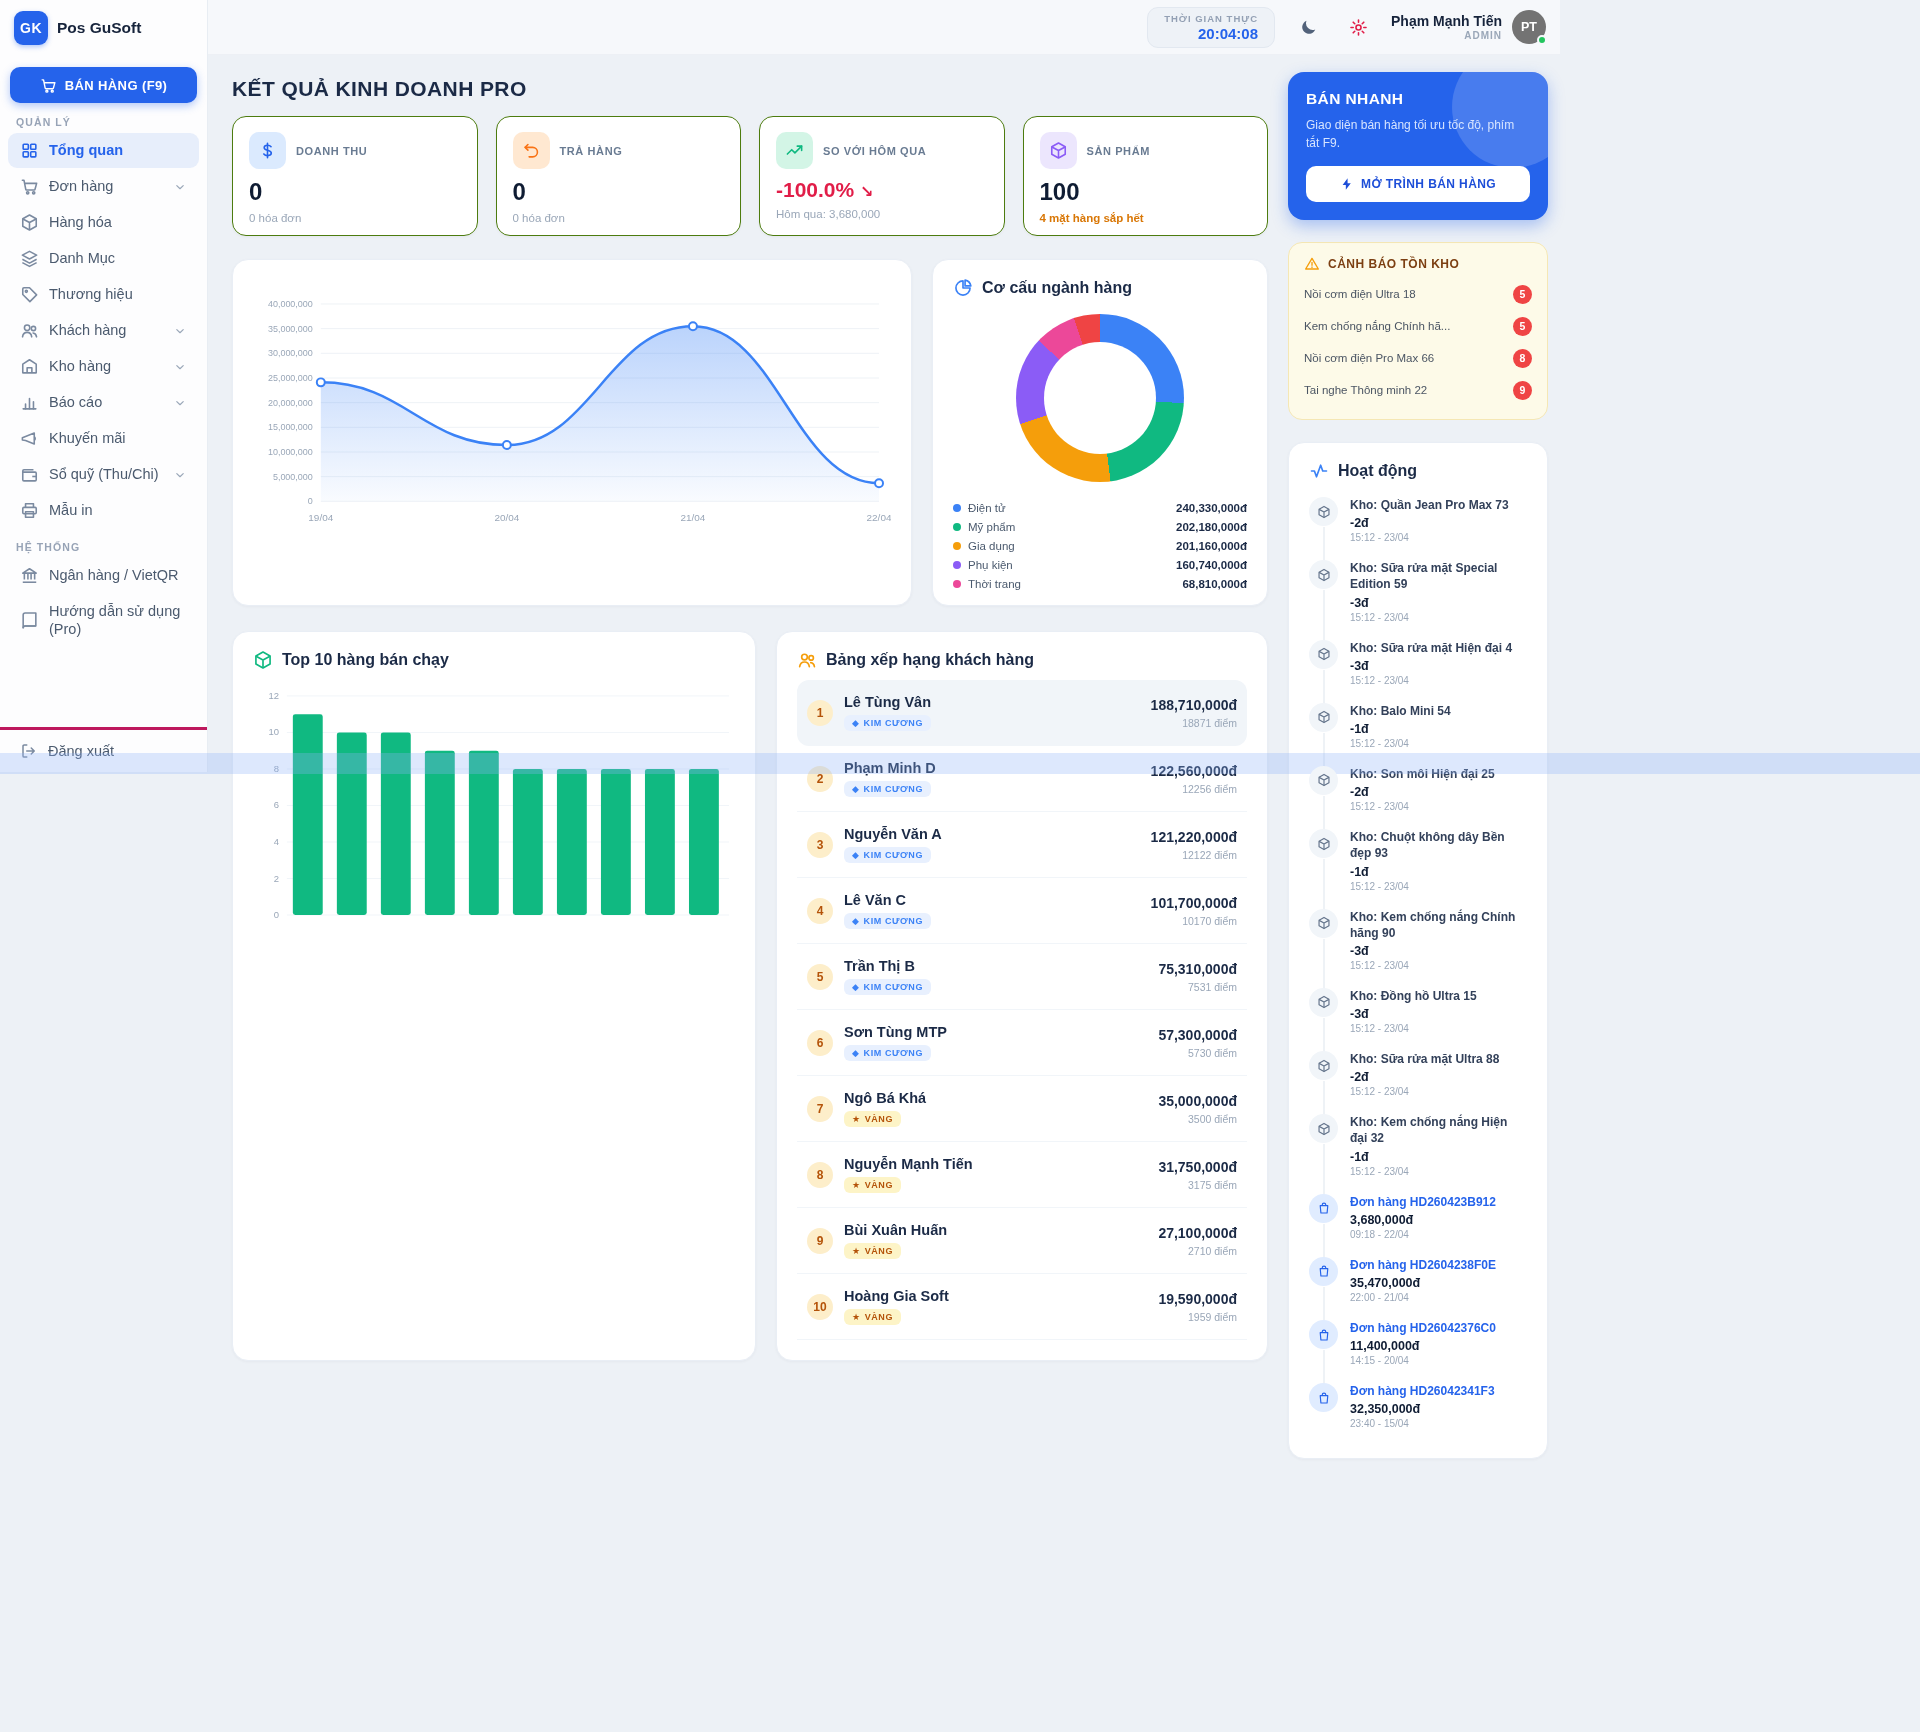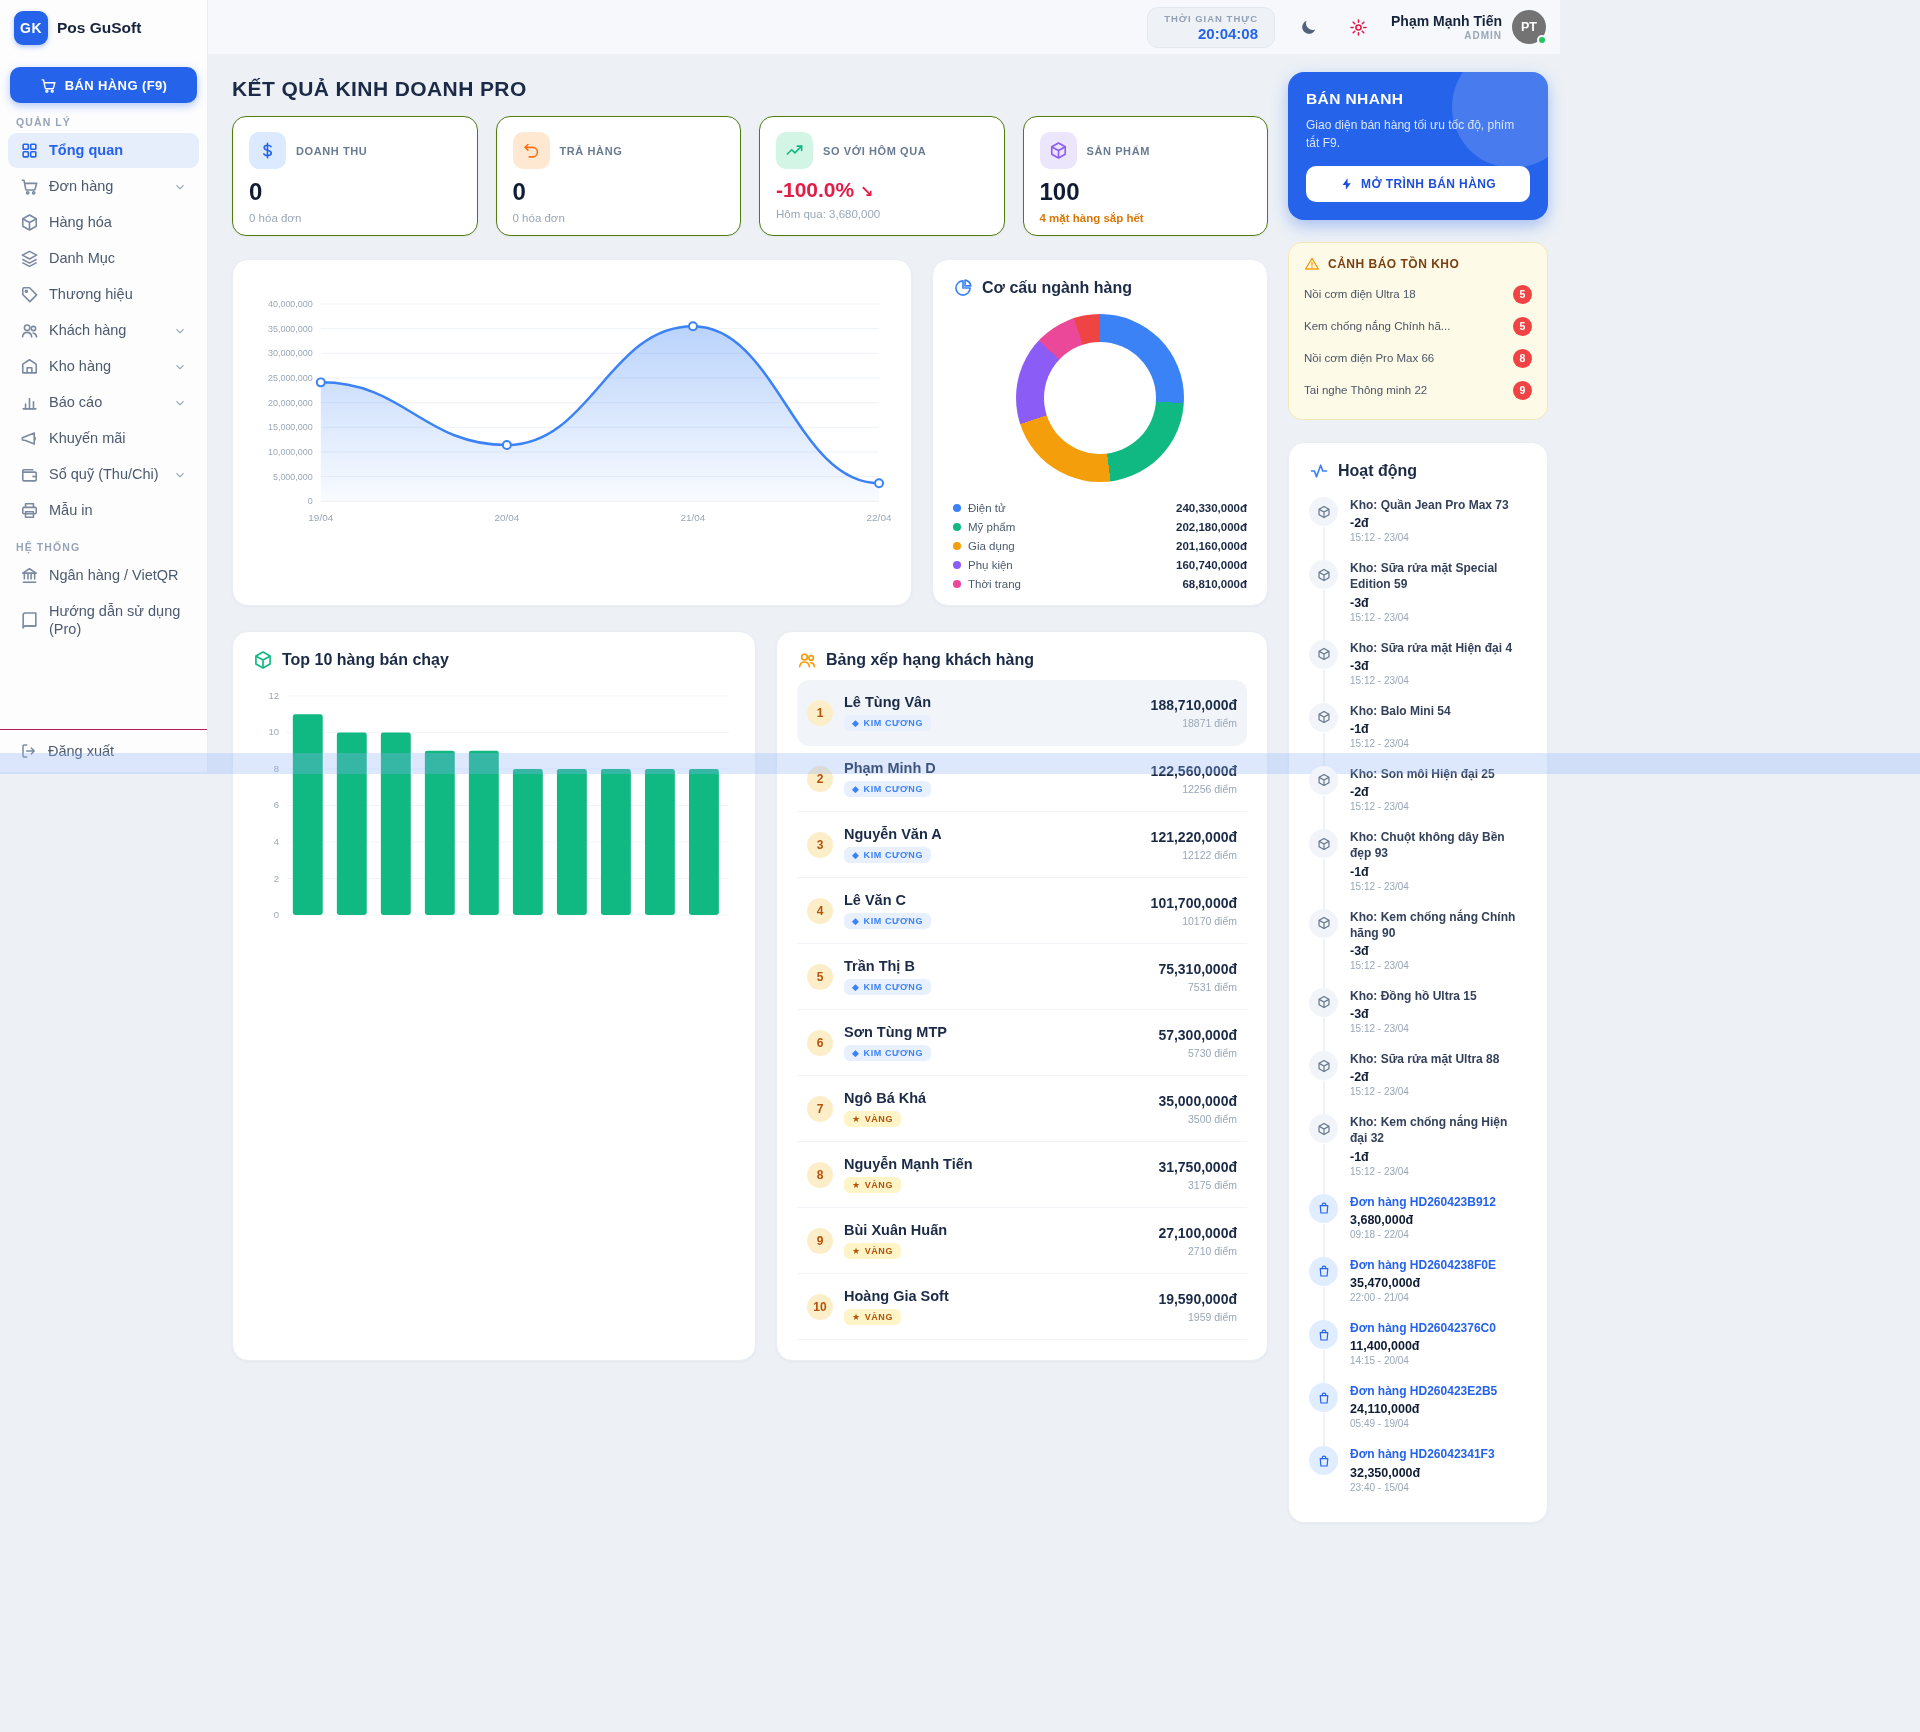--- a/index.html
+++ b/index.html
@@ -25,21 +25,21 @@
     letter-spacing:.4px; box-shadow:0 3px 8px rgba(37,99,235,.35);
     font-family:inherit; }
   .section-label { font-size:10.5px; font-weight:800; color:#97a3b6; letter-spacing:1.1px;
     margin:13px 16px 5px; }
   .nav-item { display:flex; align-items:center; gap:10px; padding:8px 12px; margin:1px 8px;
     border-radius:9px; color:#4b5a6e; font-size:14.5px; font-weight:500; cursor:pointer; line-height:1.25; }
   .nav-item .nav-ic { width:19px; height:19px; color:#7b8aa0; flex:none; display:inline-flex; }
   .nav-item.active { background:#e7eefb; color:#2563eb; font-weight:700; }
   .nav-item.active .nav-ic { color:#2563eb; }
   .chev { width:14px; height:14px; margin-left:auto; color:#9aa7b8; display:inline-flex; flex:none; }
-  .logout-row { margin-top:auto; border-top:1px solid #be185d; display:flex; align-items:center;
+  .logout-row { margin-top:auto; border-top:3px solid #be185d; display:flex; align-items:center;
     gap:10px; padding:12px 20px; color:#4b5a6e; font-size:14.5px; cursor:pointer; }
   .logout-row .nav-ic { width:18px; height:18px; color:#7b8aa0; display:inline-flex; }
 
   
   .main-col { flex:1; }
   .topbar { height:55px; display:flex; align-items:center; justify-content:flex-end; gap:16px;
     padding:0 14px 0 24px; background:#f6f8fb; border-bottom:1px solid #edf0f5; }
   .time-pill { background:#eef2f7; border:1px solid #e2e8f0; border-radius:11px;
     padding:5px 16px; text-align:right; }
   .time-label { font-size:9.5px; font-weight:800; color:#93a0b4; letter-spacing:1px; }
@@ -964,35 +964,20 @@
     <div class="act-item">
       <span class="act-icon order">
                   <span class="ic">
                     <svg viewBox="0 0 24 24" fill="none" stroke="currentColor" stroke-width="2" stroke-linejoin="round">
                       <path d="M5.5 8h13l-1.2 12.5H6.7z"></path>
                       <path d="M9 8V6.5a3 3 0 0 1 6 0V8"></path>
                     </svg>
                   </span>
                 </span>
       <div>
-        <div class="act-title order">Đơn hàng HD260423E2B5</div>
-        <div class="act-value">24,110,000đ</div>
-        <div class="act-time">05:49 - 19/04</div>
-      </div>
-    </div>
-    <div class="act-item">
-      <span class="act-icon order">
-                  <span class="ic">
-                    <svg viewBox="0 0 24 24" fill="none" stroke="currentColor" stroke-width="2" stroke-linejoin="round">
-                      <path d="M5.5 8h13l-1.2 12.5H6.7z"></path>
-                      <path d="M9 8V6.5a3 3 0 0 1 6 0V8"></path>
-                    </svg>
-                  </span>
-                </span>
-      <div>
         <div class="act-title order">Đơn hàng HD26042341F3</div>
         <div class="act-value">32,350,000đ</div>
         <div class="act-time">23:40 - 15/04</div>
       </div>
     </div>
             </div>
         </section>
       </aside>
     </div>
   </div>

